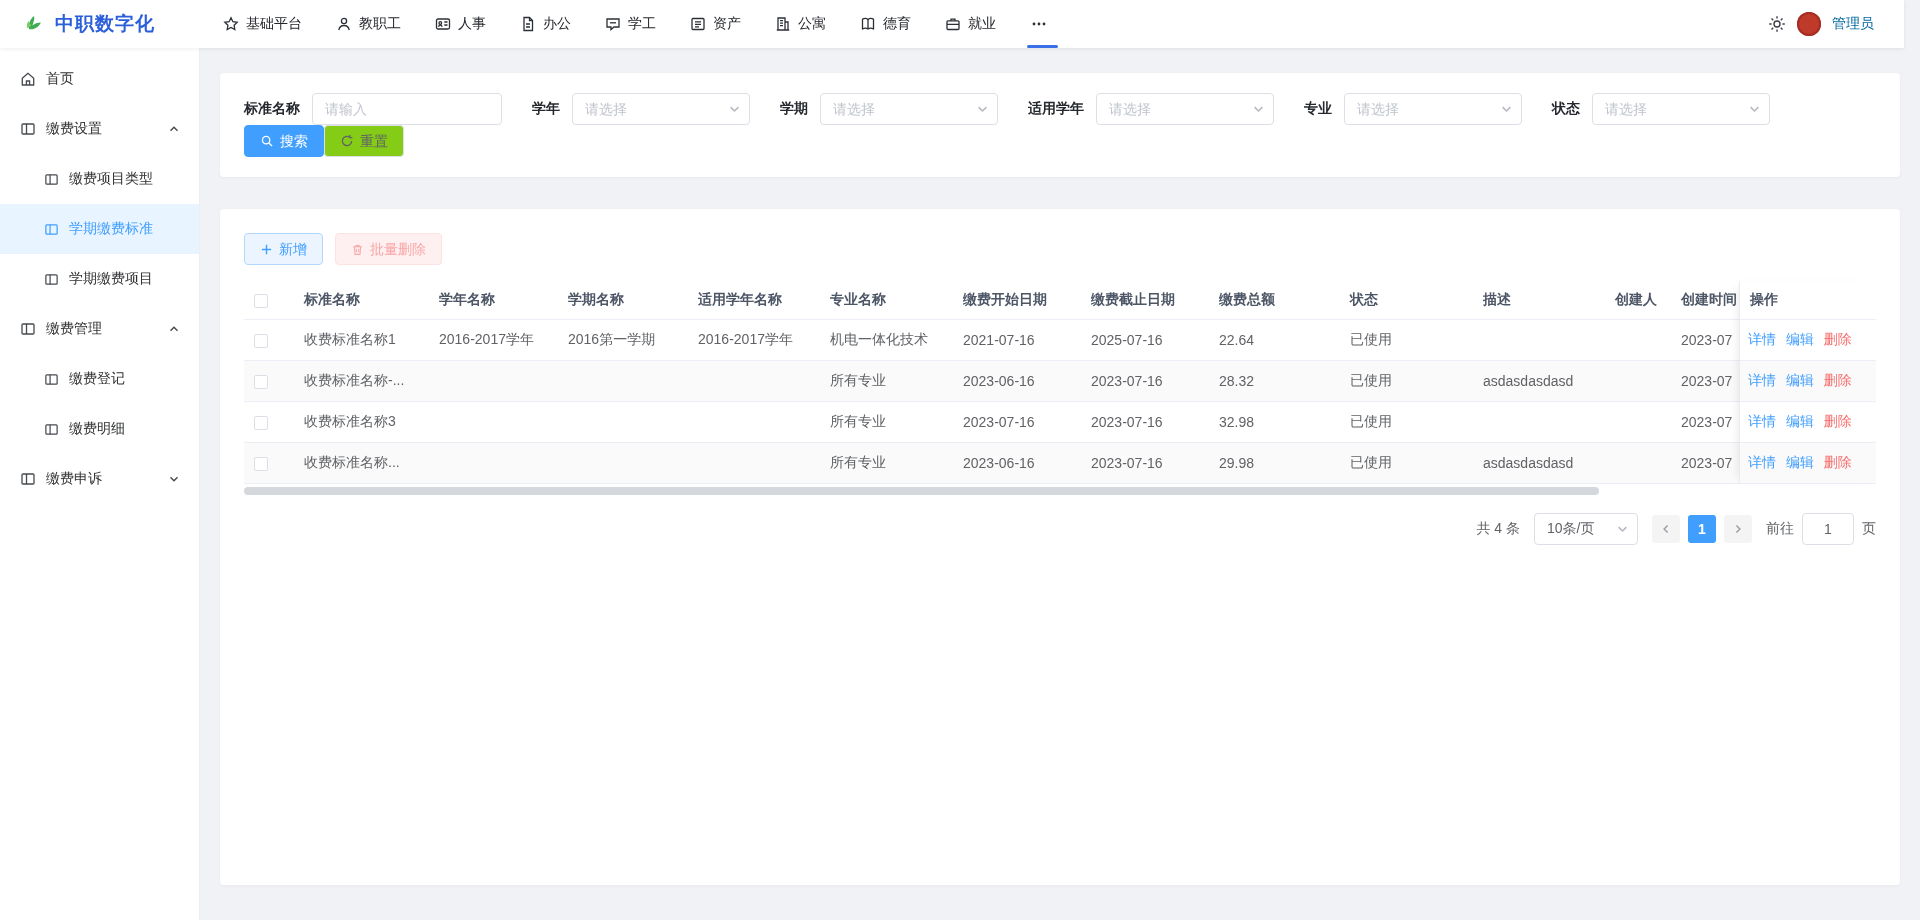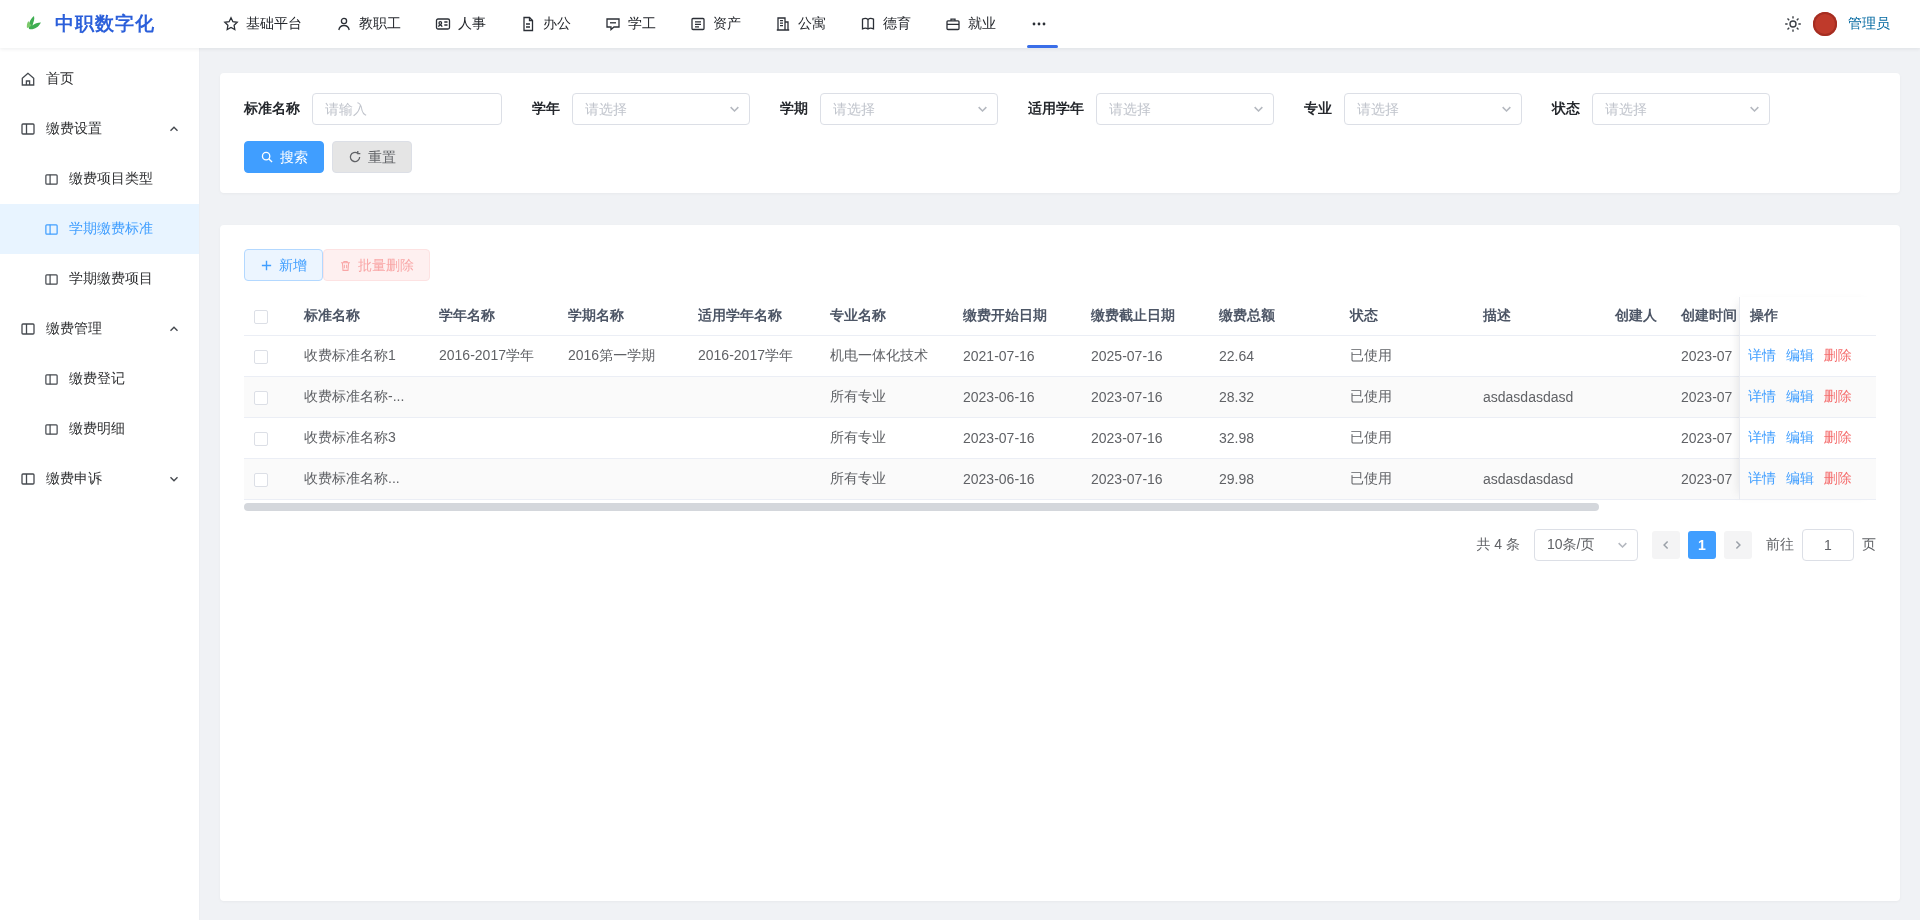--- a/index.html
+++ b/index.html
@@ -5,21 +5,21 @@
   * { margin:0; padding:0; box-sizing:border-box; }
   html,body { width:1920px; height:920px; overflow:hidden; }
   body {
     font-family:"Liberation Sans","DejaVu Sans",sans-serif;
     font-size:14px; color:#303133; background:#f0f2f5;
   }
   svg { display:block; }
   a { text-decoration:none; }
 
   
-  .topbar { position:fixed; top:0; left:0; right:0; height:48px; background:#fff;
+  .topbar { position:fixed; top:0; left:0; right:16px; height:48px; background:#fff;
     display:flex; align-items:center; z-index:20; box-shadow:0 1px 4px rgba(0,21,41,.08); }
   .logo { width:200px; display:flex; align-items:center; gap:9px; padding-left:22px; flex:none; }
   .logo-title { font-size:19px; font-weight:bold; color:#2b5fda; letter-spacing:1px; white-space:nowrap; }
   .topnav { display:flex; align-items:center; height:100%; margin-left:6px; }
   .nav-item { display:flex; align-items:center; gap:7px; padding:0 17px; height:100%;
     cursor:pointer; font-size:14px; color:#23262b; position:relative; white-space:nowrap; }
   .nav-item svg { color:#2b2f36; }
   .nav-item.active::after { content:""; position:absolute; left:14px; right:14px; bottom:0;
     height:3px; background:#3a6ee8; border-radius:2px; }
   .topbar-right { margin-left:auto; display:flex; align-items:center; gap:11px; padding-right:30px; }
@@ -49,31 +49,31 @@
   .filter-row { display:flex; align-items:center; flex-wrap:nowrap; }
   .f-group { display:flex; align-items:center; margin-right:30px; }
   .f-label { font-weight:bold; margin-right:12px; color:#25282d; white-space:nowrap; }
   .f-field { position:relative; }
   .f-field input { height:32px; border:1px solid #dcdfe6; border-radius:4px;
     padding:0 12px; font-size:14px; color:#606266; font-family:inherit; outline:none; background:#fff; }
   .f-field input::placeholder { color:#c0c4cc; }
   .f-input input { width:190px; }
   .f-select input { width:178px; padding-right:30px; cursor:pointer; }
   .chev-down { position:absolute; right:10px; top:50%; transform:translateY(-50%); color:#b4b8bf; pointer-events:none; }
-  .btn-row { margin-top:16px; display:flex; gap:8px; }
+  .btn-row { display:flex; gap:0; }
   .btn { height:32px; padding:0 15px; border-radius:4px; font-size:14px; line-height:1;
     display:inline-flex; align-items:center; gap:6px; cursor:pointer;
-    border:1px solid #dcdfe6; background:#e5e5e5; color:#606266; font-family:inherit; white-space:nowrap; }
+    border:1px solid #dcdfe6; background:#84cc16; color:#606266; font-family:inherit; white-space:nowrap; }
   .btn-primary { background:#409eff; border-color:#409eff; color:#fff; }
   .btn-plain-primary { background:#ecf5ff; border-color:#b3d8ff; color:#409eff; }
   .btn-danger-dis { background:#fef0f0; border-color:#fde2e2; color:#f9a7a7; cursor:not-allowed; }
 
   
   .table-card { padding:24px; height:676px; position:relative; }
-  .toolbar { display:flex; gap:0; }
+  .toolbar { display:flex; gap:12px; }
   .table-wrap { position:relative; margin-top:16px; width:1632px; }
   table { border-collapse:collapse; table-layout:fixed; font-size:14px; color:#606266; background:#fff; }
   .main-table { width:1632px; }
   th, td { height:41px; padding:0 10px; text-align:left; white-space:nowrap;
     overflow:hidden; border-bottom:1px solid #ebeef5; font-weight:normal; }
   thead th { height:38px; color:#4d5666; font-weight:bold; background:#fff; }
   tbody tr:nth-of-type(even) td { background:#fafafa; }
   .checkbox { display:inline-block; width:14px; height:14px; border:1px solid #dcdfe6;
     border-radius:2px; background:#fff; vertical-align:middle; cursor:pointer; }
   .ops-col { position:absolute; top:0; right:0; width:137px; background:#fff;

